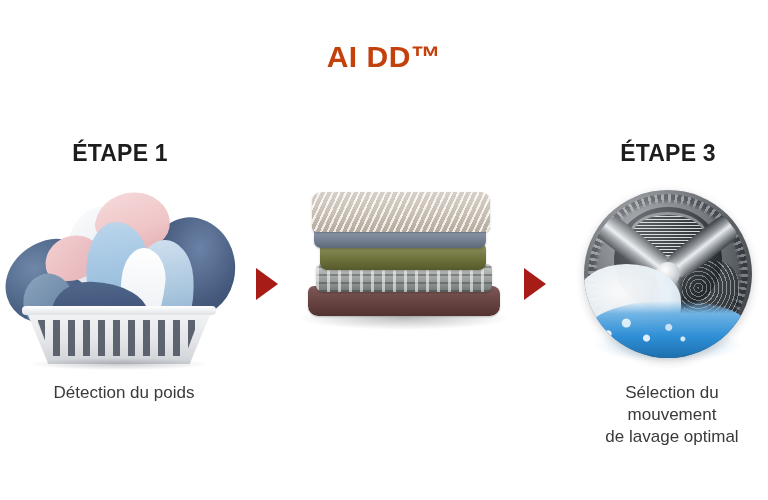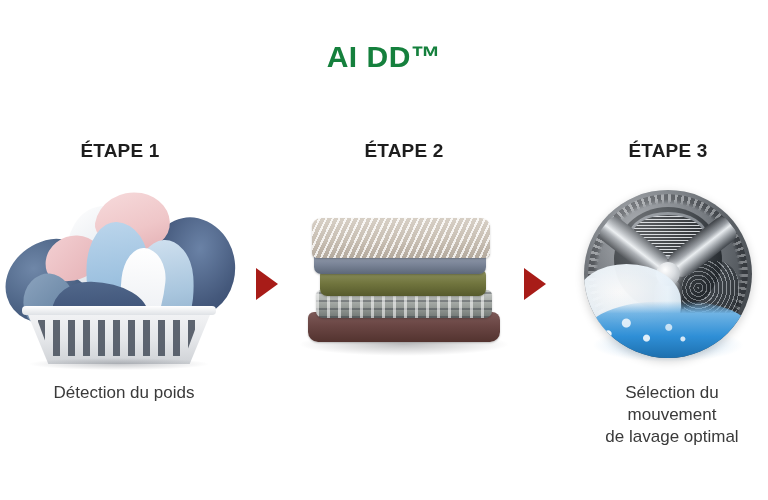--- a/index.html
+++ b/index.html
@@ -18,37 +18,37 @@
 
   
   #title {
     position: absolute;
     top: 40px;
     left: 0;
     width: 768px;
     text-align: center;
     font-size: 30px;
     font-weight: 700;
-    color: #15803d;
+    color: #c2410c;
     letter-spacing: 0.5px;
   }
 
   
   .step {
     position: absolute;
     top: 140px;
     width: 240px;
   }
   #step-1 { left: 0px; }
   #step-2 { left: 284px; }
   #step-3 { left: 548px; }
 
   .step-label {
     text-align: center;
-    font-size: 19px;
+    font-size: 23px;
     font-weight: 700;
     color: #1d1d1d;
     letter-spacing: 0.2px;
     height: 26px;
   }
 
   .step-figure {
     position: relative;
     width: 240px;
     height: 190px;
@@ -362,21 +362,20 @@
       <div class="basket-shadow"></div>
     </div>
   </div>
 
   <div class="step-caption">Détection du poids</div>
 </div>
 
 <div class="arrow" id="arrow-1"></div>
 
 <div class="step" id="step-2">
-  <div class="step-label">ÉTAPE 2</div>
 
   <div class="step-figure">
     <div class="stack-scene">
       <div class="stack-shadow"></div>
       <div class="fold fold-maroon"></div>
       <div class="fold fold-plaid"></div>
       <div class="fold fold-olive"></div>
       <div class="fold fold-grey"></div>
       <div class="fold fold-cream"></div>
     </div>

